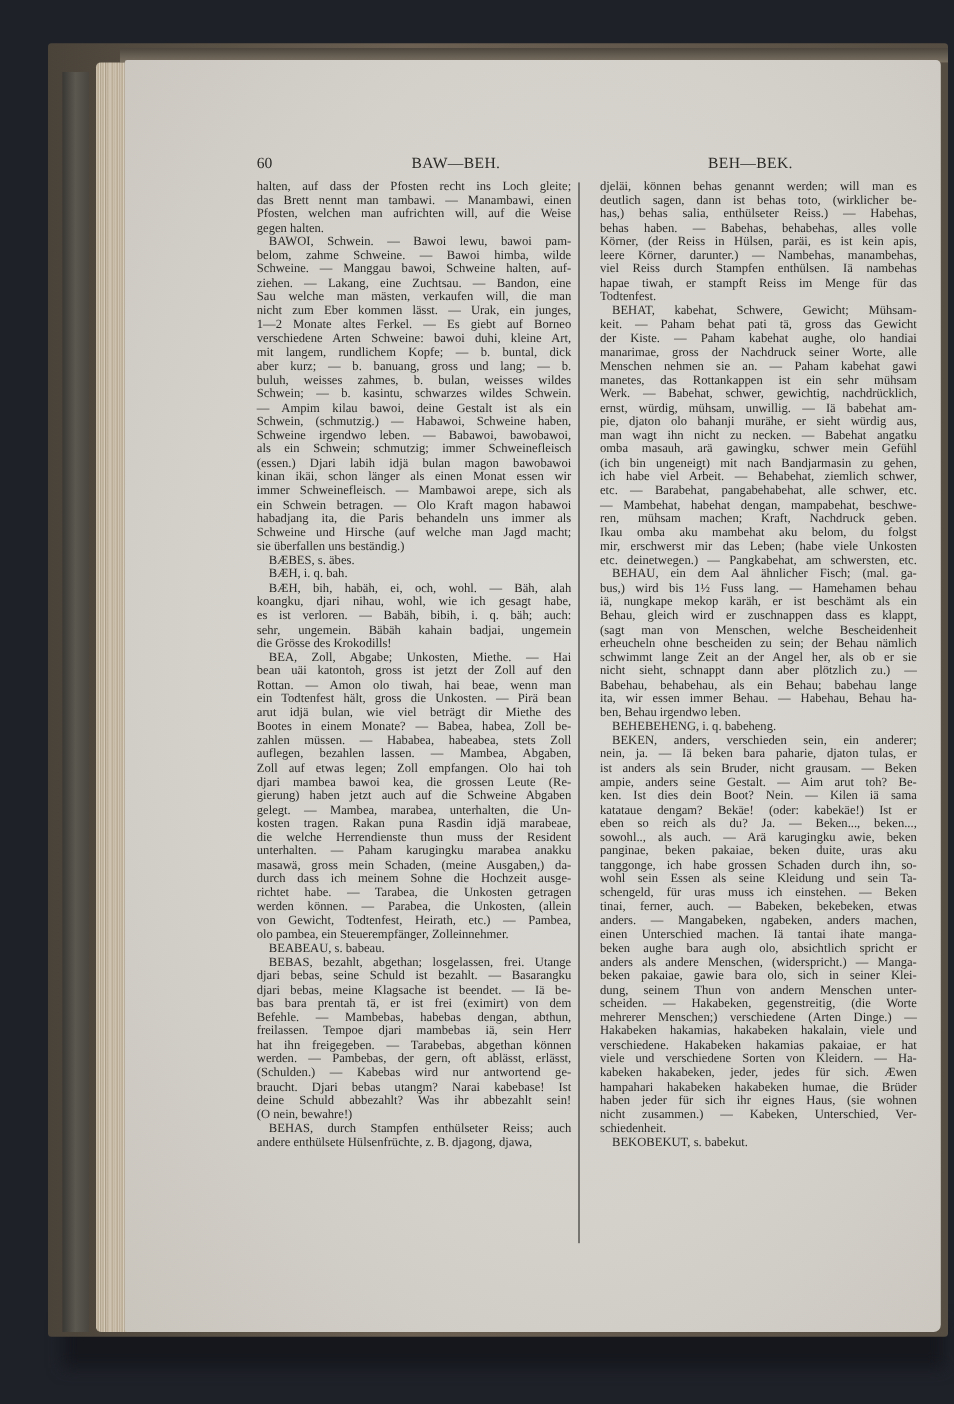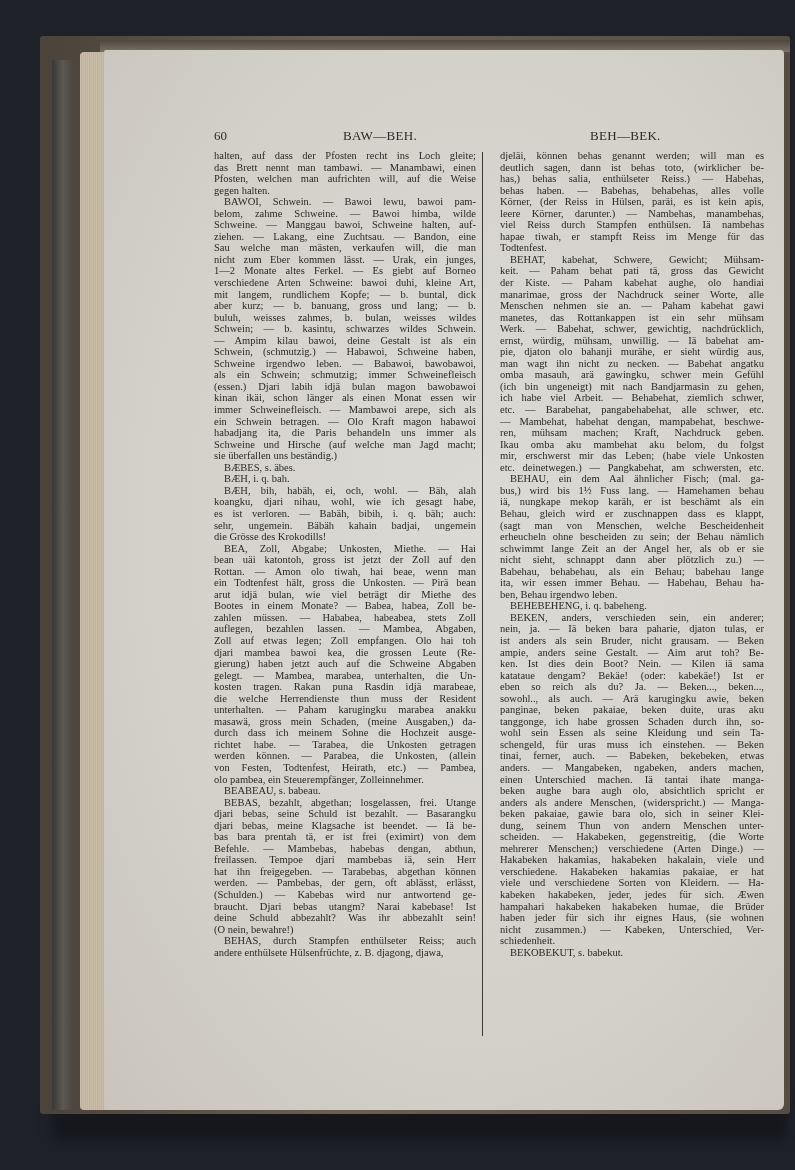--- a/index.html
+++ b/index.html
@@ -124,21 +124,21 @@
         <span class="line">djari mambea bawoi kea, die grossen Leute (Re-</span>
         <span class="line">gierung) haben jetzt auch auf die Schweine Abgaben</span>
         <span class="line">gelegt. — Mambea, marabea, unterhalten, die Un-</span>
         <span class="line">kosten tragen. Rakan puna Rasdin idjä marabeae,</span>
         <span class="line">die welche Herrendienste thun muss der Resident</span>
         <span class="line">unterhalten. — Paham karugingku marabea anakku</span>
         <span class="line">masawä, gross mein Schaden, (meine Ausgaben,) da-</span>
         <span class="line">durch dass ich meinem Sohne die Hochzeit ausge-</span>
         <span class="line">richtet habe. — Tarabea, die Unkosten getragen</span>
         <span class="line">werden können. — Parabea, die Unkosten, (allein</span>
-        <span class="line">von Festen, Todtenfest, Heirath, etc.) — Pambea,</span>
+        <span class="line">von Gewicht, Todtenfest, Heirath, etc.) — Pambea,</span>
         <span class="line last">olo pambea, ein Steuerempfänger, Zolleinnehmer.</span>
         <span class="line indent last">BEABEAU, s. babeau.</span>
         <span class="line indent">BEBAS, bezahlt, abgethan; losgelassen, frei. Utange</span>
         <span class="line">djari bebas, seine Schuld ist bezahlt. — Basarangku</span>
         <span class="line">djari bebas, meine Klagsache ist beendet. — Iä be-</span>
         <span class="line">bas bara prentah tä, er ist frei (eximirt) von dem</span>
         <span class="line">Befehle. — Mambebas, habebas dengan, abthun,</span>
         <span class="line">freilassen. Tempoe djari mambebas iä, sein Herr</span>
         <span class="line">hat ihn freigegeben. — Tarabebas, abgethan können</span>
         <span class="line">werden. — Pambebas, der gern, oft ablässt, erlässt,</span>

